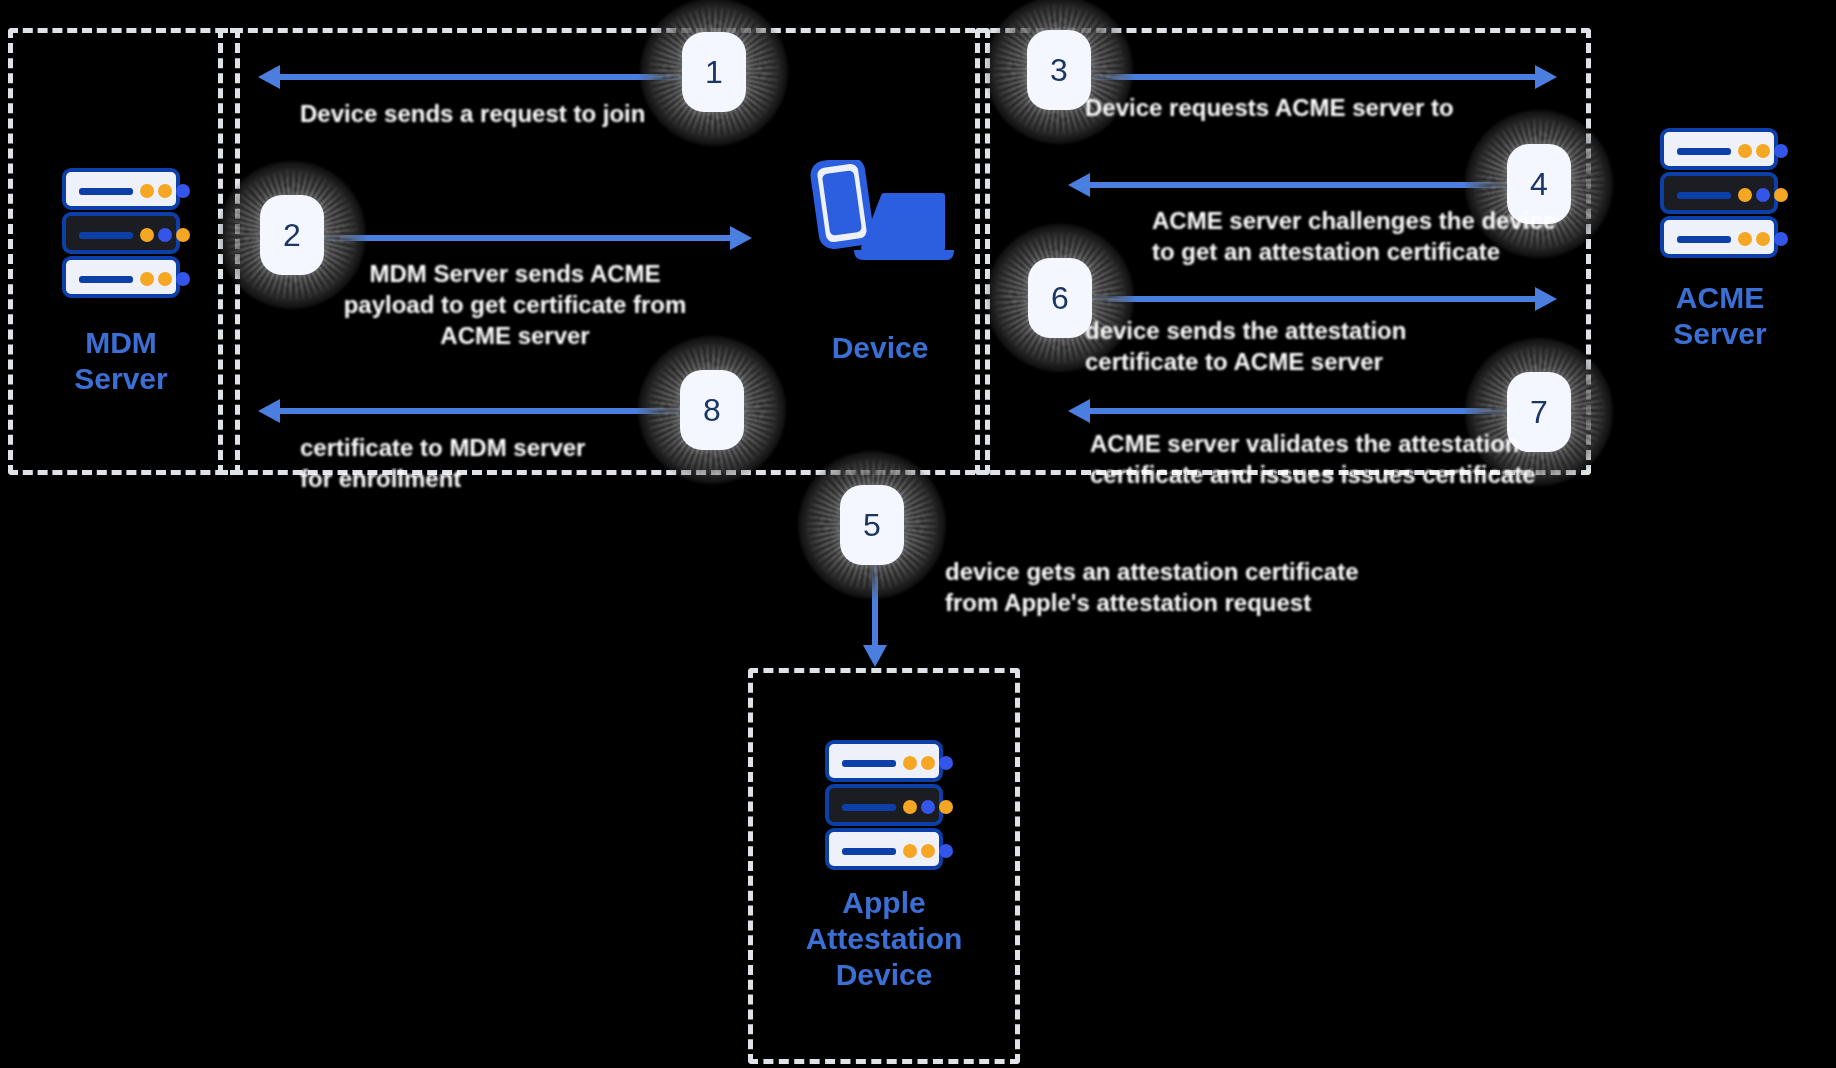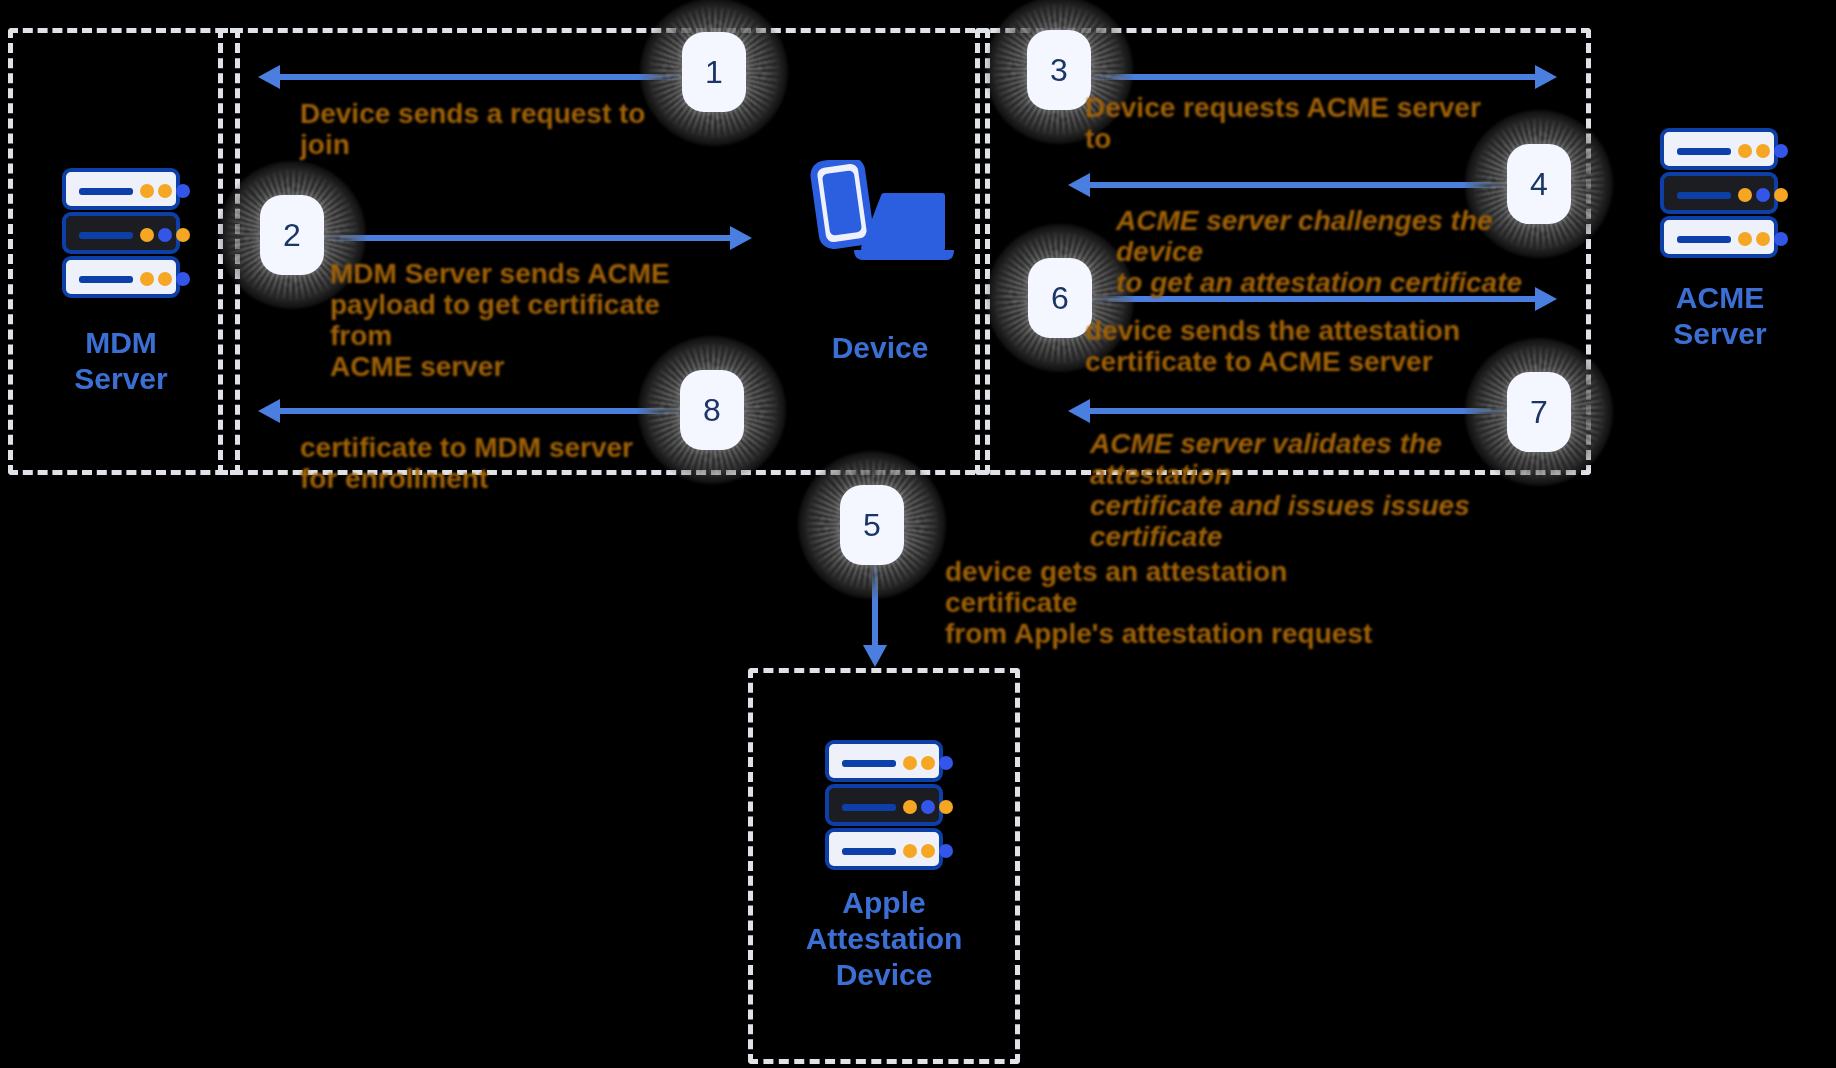--- a/index.html
+++ b/index.html
@@ -60,23 +60,23 @@
       background:repeating-conic-gradient(from 0deg,rgba(255,255,255,.55) 0deg 3deg,
                  rgba(10,10,10,.55) 3deg 6deg);
       -webkit-mask-image:radial-gradient(circle,rgba(0,0,0,1) 38%,rgba(0,0,0,0) 72%);
       mask-image:radial-gradient(circle,rgba(0,0,0,1) 38%,rgba(0,0,0,0) 72%);
       opacity:.85;}
   .badge{position:absolute;left:0;top:0;width:64px;height:80px;background:#f4f7ff;
          border-radius:22px;display:flex;align-items:center;justify-content:center;
          color:#1b3564;font-size:32px;box-shadow:0 0 10px rgba(255,255,255,.25);}
 
   
-  .label{position:absolute;color:#a16207;font-size:28px;line-height:31px;font-weight:bold;
+  .label{position:absolute;color:#ffffff;font-size:24px;line-height:31px;font-weight:bold;
          filter:blur(0.9px);}
-  .label.r{text-align:left;}
+  .label.r{text-align:center;}
 </style>
 </head>
 <body>
 
 <div class="stage">
 
   <div class="zone" id="zone-mdm"></div>
   <div class="zone" id="zone-device"></div>
   <div class="zone" id="zone-acme"></div>
   <div class="zone" id="zone-apple"></div>
@@ -246,36 +246,36 @@
   <div class="label r" style="left:330px;top:258px;width:370px;">
     <div>MDM Server sends ACME</div>
     <div>payload to get certificate from</div>
     <div>ACME server</div>
   </div>
 
   <div class="label" style="left:1085px;top:92px;width:420px;">
     <div>Device requests ACME server to</div>
   </div>
 
-  <div class="label" style="left:1116px;top:205px;width:430px;font-style:italic;">
+  <div class="label" style="left:1152px;top:205px;width:430px;">
     <div>ACME server challenges the device</div>
     <div>to get an attestation certificate</div>
   </div>
 
   <div class="label" style="left:945px;top:556px;width:430px;">
     <div>device gets an attestation certificate</div>
     <div>from Apple's attestation request</div>
   </div>
 
   <div class="label" style="left:1085px;top:315px;width:420px;">
     <div>device sends the attestation</div>
     <div>certificate to ACME server</div>
   </div>
 
-  <div class="label" style="left:1090px;top:428px;width:450px;font-style:italic;">
+  <div class="label" style="left:1090px;top:428px;width:450px;">
     <div>ACME server validates the attestation</div>
     <div>certificate and issues issues certificate</div>
   </div>
 
   <div class="label" style="left:300px;top:432px;width:400px;">
     <div>certificate to MDM server</div>
     <div>for enrollment</div>
   </div>
 
 </div>

